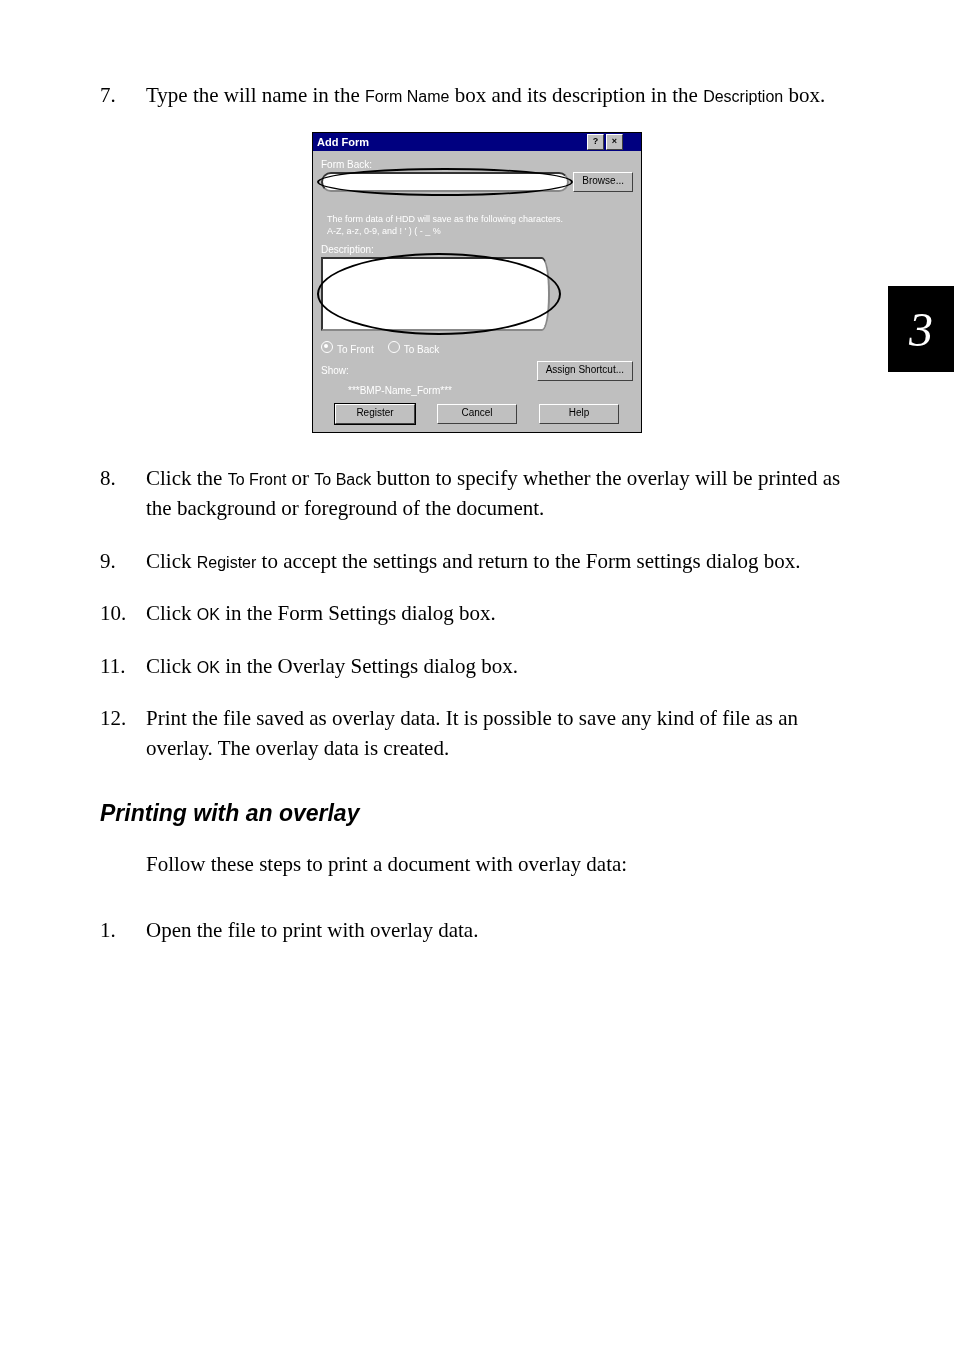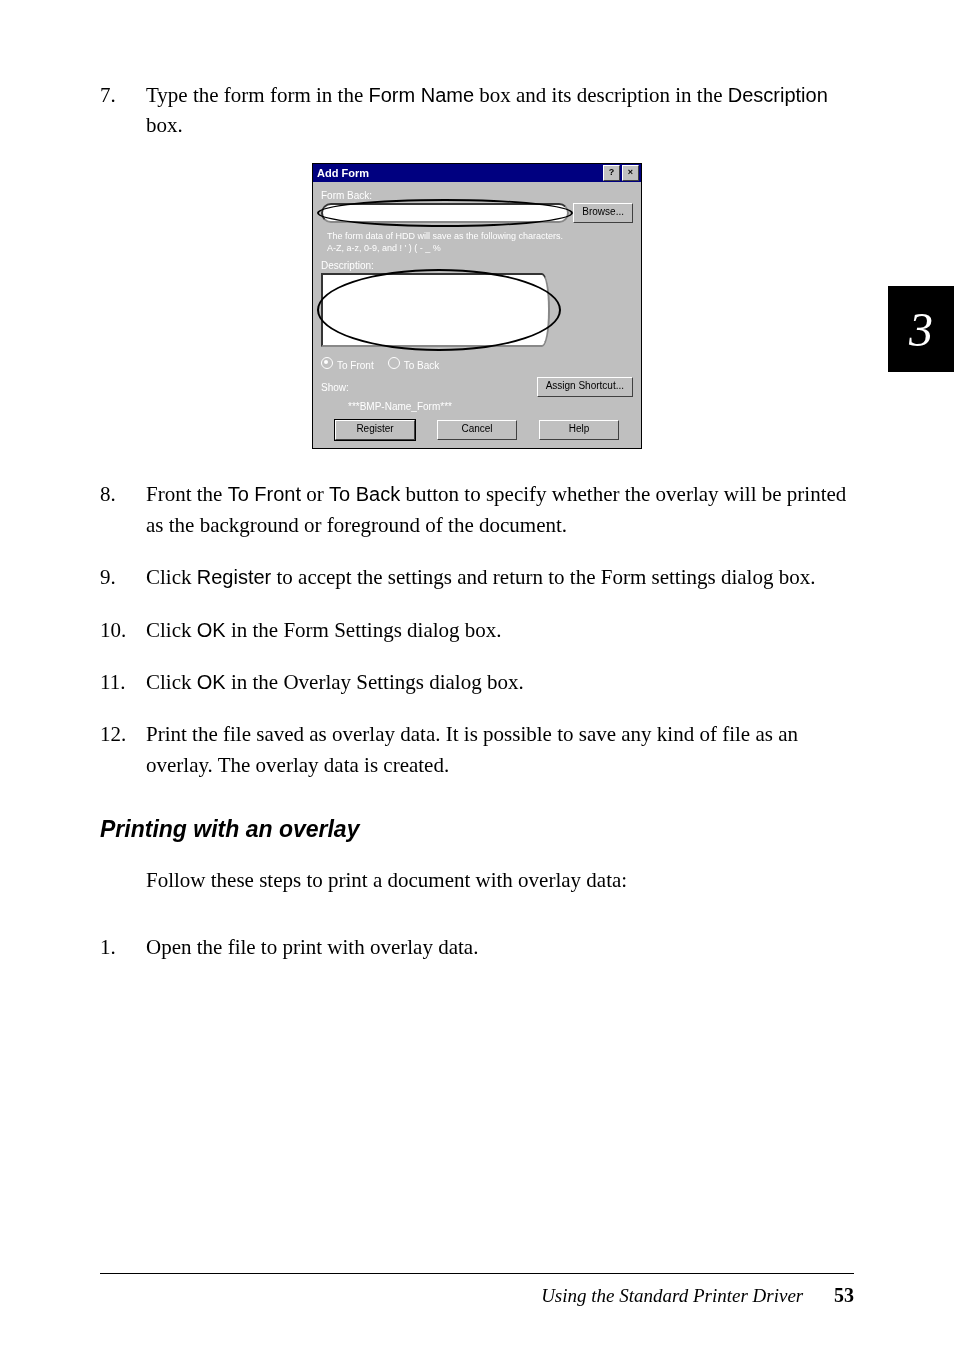--- a/index.html
+++ b/index.html
@@ -26,21 +26,21 @@
   }
   .step-num {
     width: 46px;
     flex: 0 0 46px;
   }
   .step-body {
     flex: 1;
   }
   .ui-term {
     font-family: Arial, Helvetica, sans-serif;
-    font-size: 20px;
+    font-size: 16px;
   }
   .section-heading {
     font-family: Arial, Helvetica, sans-serif;
     font-weight: bold;
     font-style: italic;
     font-size: 23px;
     margin: 36px 0 22px 0;
   }
   .body-text {
     font-size: 21px;
@@ -93,21 +93,21 @@
     font-family: "MS Sans Serif", Arial, sans-serif;
     font-size: 10px;
     color: #fff;
   }
   .titlebar {
     background: #000080;
     color: #fff;
     display: flex;
     align-items: center;
     height: 18px;
-    padding: 0 2px 0 4px;
+    padding: 0 18px 0 4px;
     font-weight: bold;
     font-size: 11px;
   }
   .titlebar .t-spacer { flex: 1; }
   .title-btn {
     width: 15px;
     height: 14px;
     background: #c0c0c0;
     border: 1px solid #fff;
     border-right-color: #404040;
@@ -123,21 +123,21 @@
     color: #fff;
   }
   .dlg-body .lbl {
     font-size: 10px;
     margin: 2px 0 2px 0;
   }
   .row {
     display: flex;
     align-items: flex-end;
     gap: 4px;
-    margin-bottom: 8px;
+    margin-bottom: 22px;
   }
   .textfield {
     height: 16px;
     border: 2px inset #888;
     background: #fff;
     flex: 1;
     border-radius: 6px 0 0 6px / 8px 0 0 8px;
   }
   .textfield.oval {
     border-radius: 10px;
@@ -225,21 +225,21 @@
 </head>
 <body>
 
 <div class="page">
 
   <div class="chapter-tab">3</div>
 
   <div class="step">
     <div class="step-num">7.</div>
     <div class="step-body">
-      <span>Type the form form in the </span><span class="ui-term">Form Name</span><span> box and its description in the </span><span class="ui-term">Description</span><span> box.</span>
+      <span>Type the will name in the </span><span class="ui-term">Form Name</span><span> box and its description in the </span><span class="ui-term">Description</span><span> box.</span>
     </div>
   </div>
 
   <div class="dialog-wrap">
     <div class="dialog" style="position:relative;">
       <div class="titlebar">
         <span>Add Form</span>
         <span class="t-spacer"></span>
         <span class="title-btn">?</span>
         <span class="title-btn">×</span>
@@ -275,21 +275,21 @@
           <span class="wbtn">Cancel</span>
           <span class="wbtn">Help</span>
         </div>
       </div>
     </div>
   </div>
 
   <div class="step">
     <div class="step-num">8.</div>
     <div class="step-body">
-      <span>Front the </span><span class="ui-term">To Front</span><span> or </span><span class="ui-term">To Back</span><span> button to specify whether the overlay will be printed as the background or foreground of the document.</span>
+      <span>Click the </span><span class="ui-term">To Front</span><span> or </span><span class="ui-term">To Back</span><span> button to specify whether the overlay will be printed as the background or foreground of the document.</span>
     </div>
   </div>
 
   <div class="step">
     <div class="step-num">9.</div>
     <div class="step-body">
       <span>Click </span><span class="ui-term">Register</span><span> to accept the settings and return to the Form settings dialog box.</span>
     </div>
   </div>
 
@@ -318,18 +318,14 @@
 
   <div class="body-text">Follow these steps to print a document with overlay data:</div>
 
   <div class="step">
     <div class="step-num">1.</div>
     <div class="step-body">
       <span>Open the file to print with overlay data.</span>
     </div>
   </div>
 
-  <div class="footer">
-    <span>Using the Standard Printer Driver</span>
-    <span class="pg">53</span>
-  </div>
 
 </div>
 
 </body></html>

